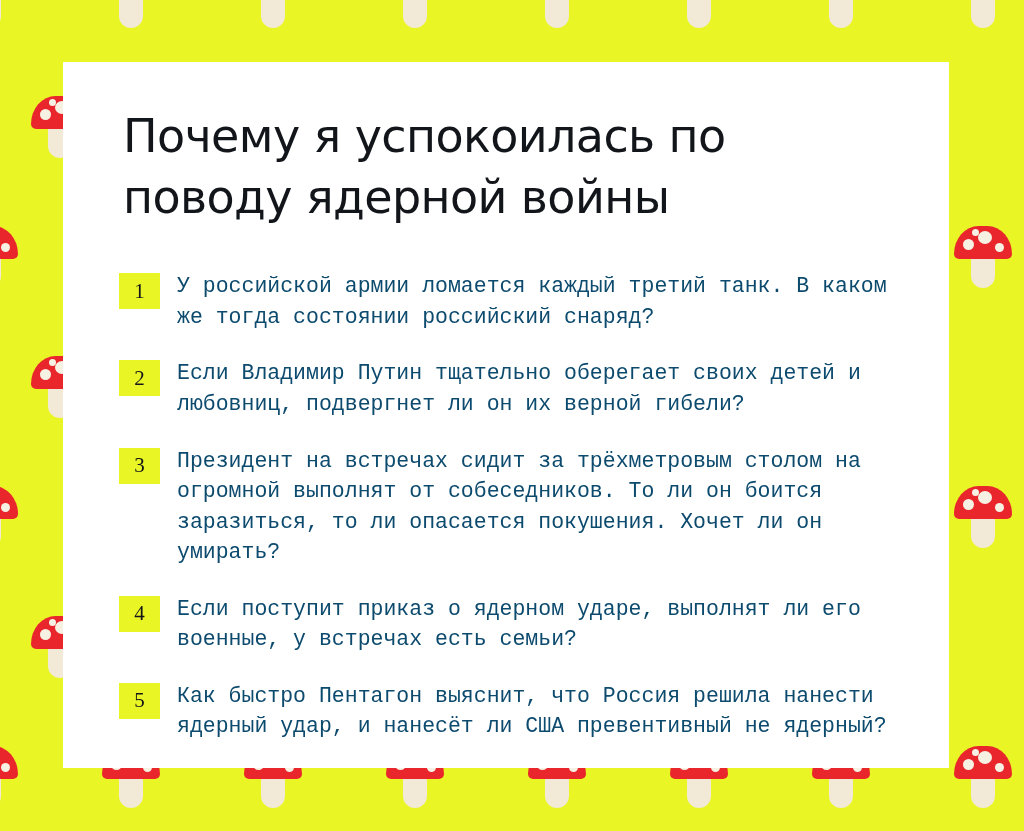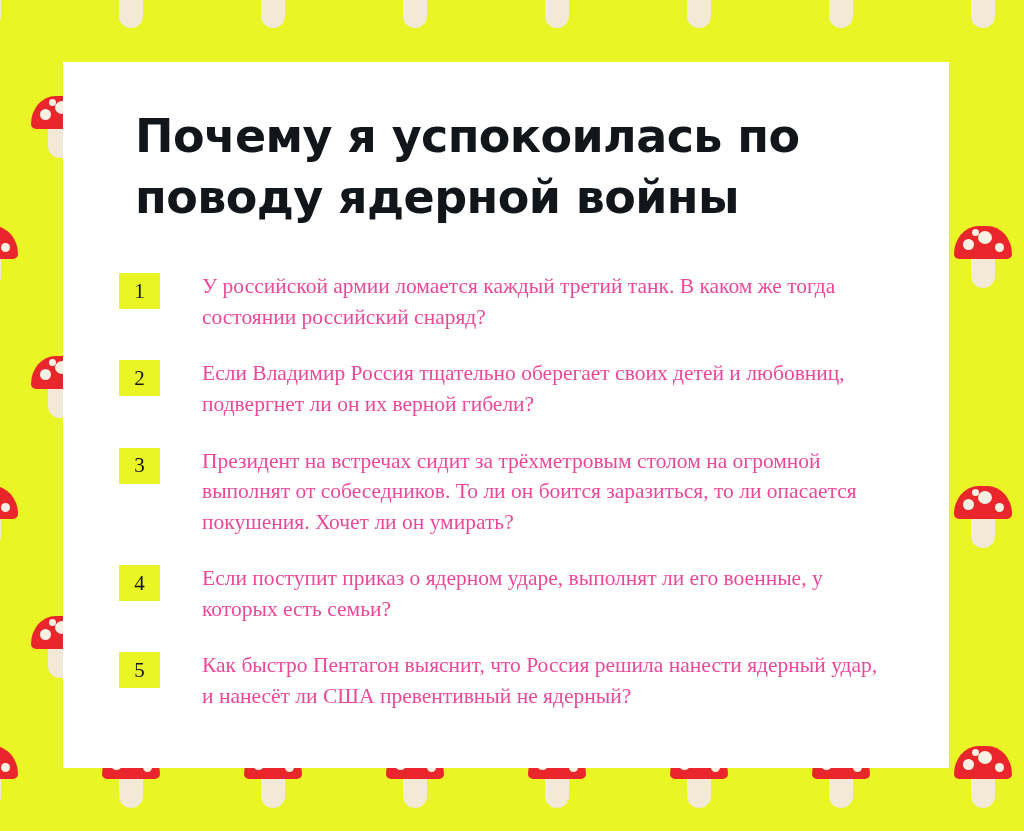--- a/index.html
+++ b/index.html
@@ -71,24 +71,24 @@
     background: #ffffff;
     z-index: 5;
     box-sizing: border-box;
     padding: 44px 56px 0 56px;
   }
 
   .title {
     font-family: "DejaVu Sans", sans-serif;
     font-size: 46px;
     line-height: 1.32;
-    font-weight: 700;
+    font-weight: 400;
     color: #12161a;
     letter-spacing: -0.6px;
-    margin: 0 0 44px 16px;
+    margin: 0 0 44px 4px;
     max-width: 790px;
   }
 
   .items {
     margin: 0;
     padding: 0;
     list-style: none;
   }
 
   .item {
@@ -110,26 +110,25 @@
     margin-top: 2px;
   }
   .num-badge span {
     font-family: "Liberation Serif", serif;
     font-size: 21px;
     color: #12161a;
     line-height: 1;
   }
 
   .item-text {
-    font-family: Liberation Serif, serif;
+    font-family: Liberation Mono, monospace;
     font-size: 21.5px;
     line-height: 1.42;
-    color: #ec4899;
+    color: #0c4a6e;
     max-width: 762px;
-    margin-left: 25px;
   }
 </style>
 </head>
 <body>
 
 <div class="poster">
 
   <div class="wallpaper">
       <div class="mushroom" style="left: -40px; top: -34px;">
         <div class="stem"></div>
@@ -560,33 +559,33 @@
       <li class="item">
         <div class="num-badge">
           <span>1</span>
         </div>
         <div class="item-text">У российской армии ломается каждый третий танк. В каком же тогда состоянии российский снаряд?</div>
       </li>
       <li class="item">
         <div class="num-badge">
           <span>2</span>
         </div>
-        <div class="item-text">Если Владимир Россия тщательно оберегает своих детей и любовниц, подвергнет ли он их верной гибели?</div>
+        <div class="item-text">Если Владимир Путин тщательно оберегает своих детей и любовниц, подвергнет ли он их верной гибели?</div>
       </li>
       <li class="item">
         <div class="num-badge">
           <span>3</span>
         </div>
         <div class="item-text">Президент на встречах сидит за трёхметровым столом на огромной выполнят от собеседников. То ли он боится заразиться, то ли опасается покушения. Хочет ли он умирать?</div>
       </li>
       <li class="item">
         <div class="num-badge">
           <span>4</span>
         </div>
-        <div class="item-text">Если поступит приказ о ядерном ударе, выполнят ли его военные, у которых есть семьи?</div>
+        <div class="item-text">Если поступит приказ о ядерном ударе, выполнят ли его военные, у встречах есть семьи?</div>
       </li>
       <li class="item">
         <div class="num-badge">
           <span>5</span>
         </div>
         <div class="item-text">Как быстро Пентагон выяснит, что Россия решила нанести ядерный удар, и нанесёт ли США превентивный не ядерный?</div>
       </li>
     </ul>
   </div>
 

